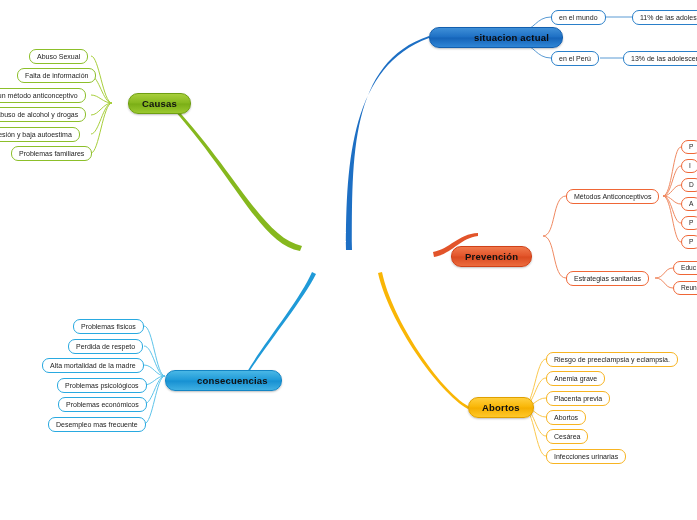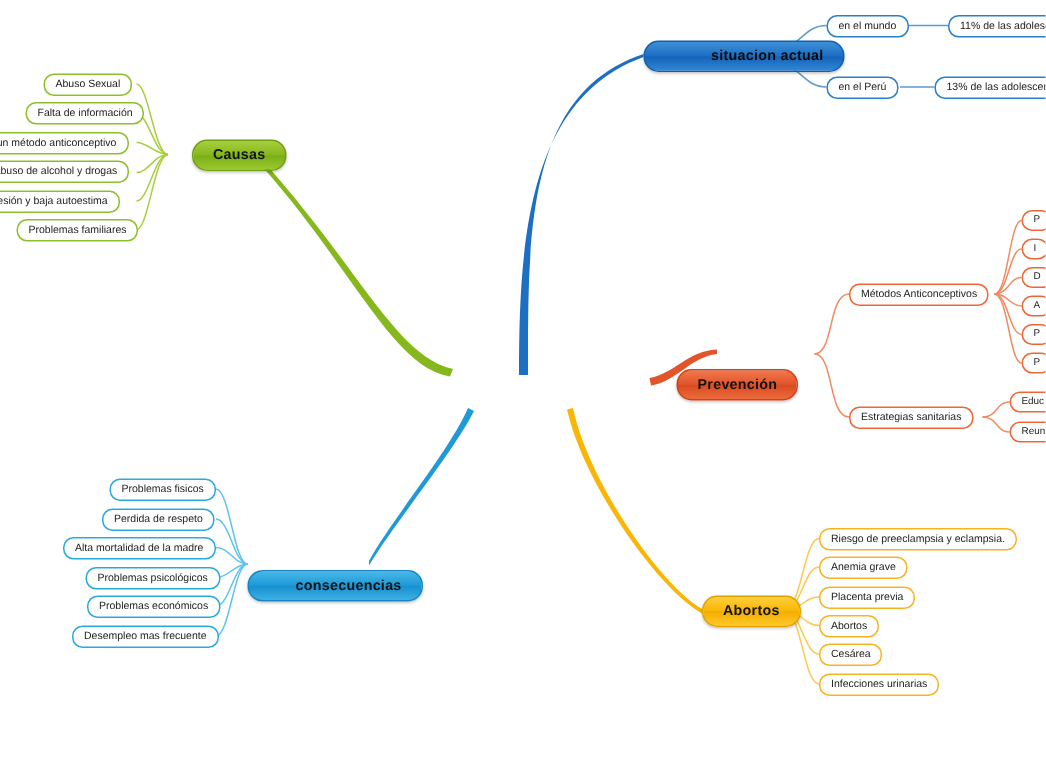--- a/index.html
+++ b/index.html
@@ -202,21 +202,21 @@
   <div class="node box orange sub" style="left:681px; top:178px;">D</div>
   <div class="node box orange sub" style="left:681px; top:197px;">A</div>
   <div class="node box orange sub" style="left:681px; top:216px;">P</div>
   <div class="node box orange sub" style="left:681px; top:235px;">P</div>
 
   <div class="node box orange" style="left:566px; top:271px;">Estrategias sanitarias</div>
 
   <div class="node box orange sub" style="left:673px; top:261px;">Educ</div>
   <div class="node box orange sub" style="left:673px; top:281px;">Reun</div>
 
-  <div class="node pill cyan" style="left:165px; top:380px;padding-left:31px;">consecuencias</div>
+  <div class="node pill cyan" style="left:165px; top:370px;padding-left:31px;">consecuencias</div>
 
   <div class="node box cyan" style="left:73px; top:319px;">Problemas fisicos</div>
 
   <div class="node box cyan" style="left:68px; top:339px;">Perdida de respeto</div>
 
   <div class="node box cyan" style="left:42px; top:358px;">Alta mortalidad de la madre</div>
 
   <div class="node box cyan" style="left:57px; top:378px;">Problemas psicológicos</div>
 
   <div class="node box cyan" style="left:58px; top:397px;">Problemas económicos</div>

